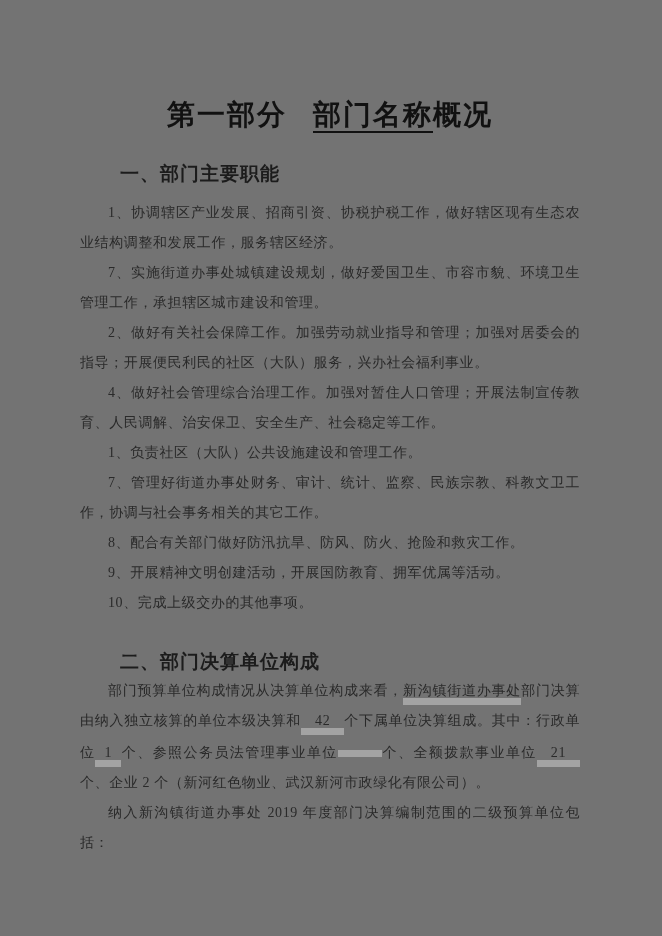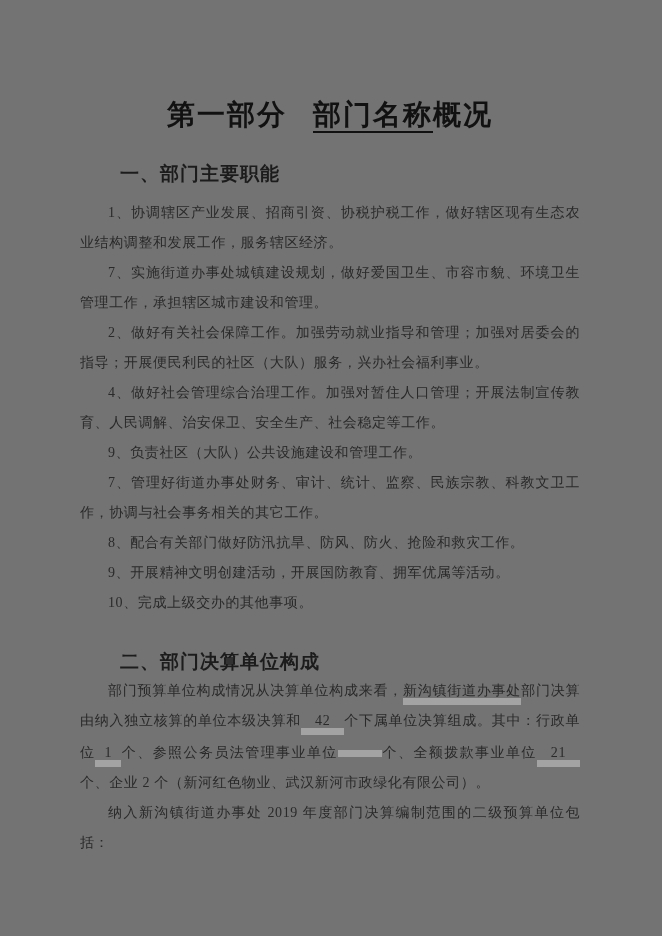--- a/index.html
+++ b/index.html
@@ -87,21 +87,21 @@
   <h1 class="doc-title">
     <span>第一部分</span><span class="title-spacer"></span><span class="title-underline">部门名称</span><span>概况</span>
   </h1>
 
   <h2 class="section-heading">一、部门主要职能</h2>
 
   <p class="body-para">1、协调辖区产业发展、招商引资、协税护税工作，做好辖区现有生态农业结构调整和发展工作，服务辖区经济。</p>
   <p class="body-para">7、实施街道办事处城镇建设规划，做好爱国卫生、市容市貌、环境卫生管理工作，承担辖区城市建设和管理。</p>
   <p class="body-para">2、做好有关社会保障工作。加强劳动就业指导和管理；加强对居委会的指导；开展便民利民的社区（大队）服务，兴办社会福利事业。</p>
   <p class="body-para">4、做好社会管理综合治理工作。加强对暂住人口管理；开展法制宣传教育、人民调解、治安保卫、安全生产、社会稳定等工作。</p>
-  <p class="body-para">9、负责社区（大队）公共设施建设和管理工作。</p>
+  <p class="body-para">1、负责社区（大队）公共设施建设和管理工作。</p>
   <p class="body-para">7、管理好街道办事处财务、审计、统计、监察、民族宗教、科教文卫工作，协调与社会事务相关的其它工作。</p>
   <p class="body-para">8、配合有关部门做好防汛抗旱、防风、防火、抢险和救灾工作。</p>
   <p class="body-para">9、开展精神文明创建活动，开展国防教育、拥军优属等活动。</p>
   <p class="body-para">10、完成上级交办的其他事项。</p>
 
   <h2 class="section-heading second">二、部门决算单位构成</h2>
 
   <p class="body-para">
     <span>部门预算单位构成情况从决算单位构成来看，</span><span class="fill name">新沟镇街道办事处</span><span>部门决算由纳入独立核算的单位本级决算和</span><span class="fill">42</span><span>个下属单位决算组成。其中：行政单位</span><span class="fill narrow">1</span><span>个、参照公务员法管理事业单位</span><span class="fill blank"></span><span>个、全额拨款事业单位</span><span class="fill">21</span><span>个、企业 2 个（新河红色物业、武汉新河市政绿化有限公司）。</span>
   </p>

